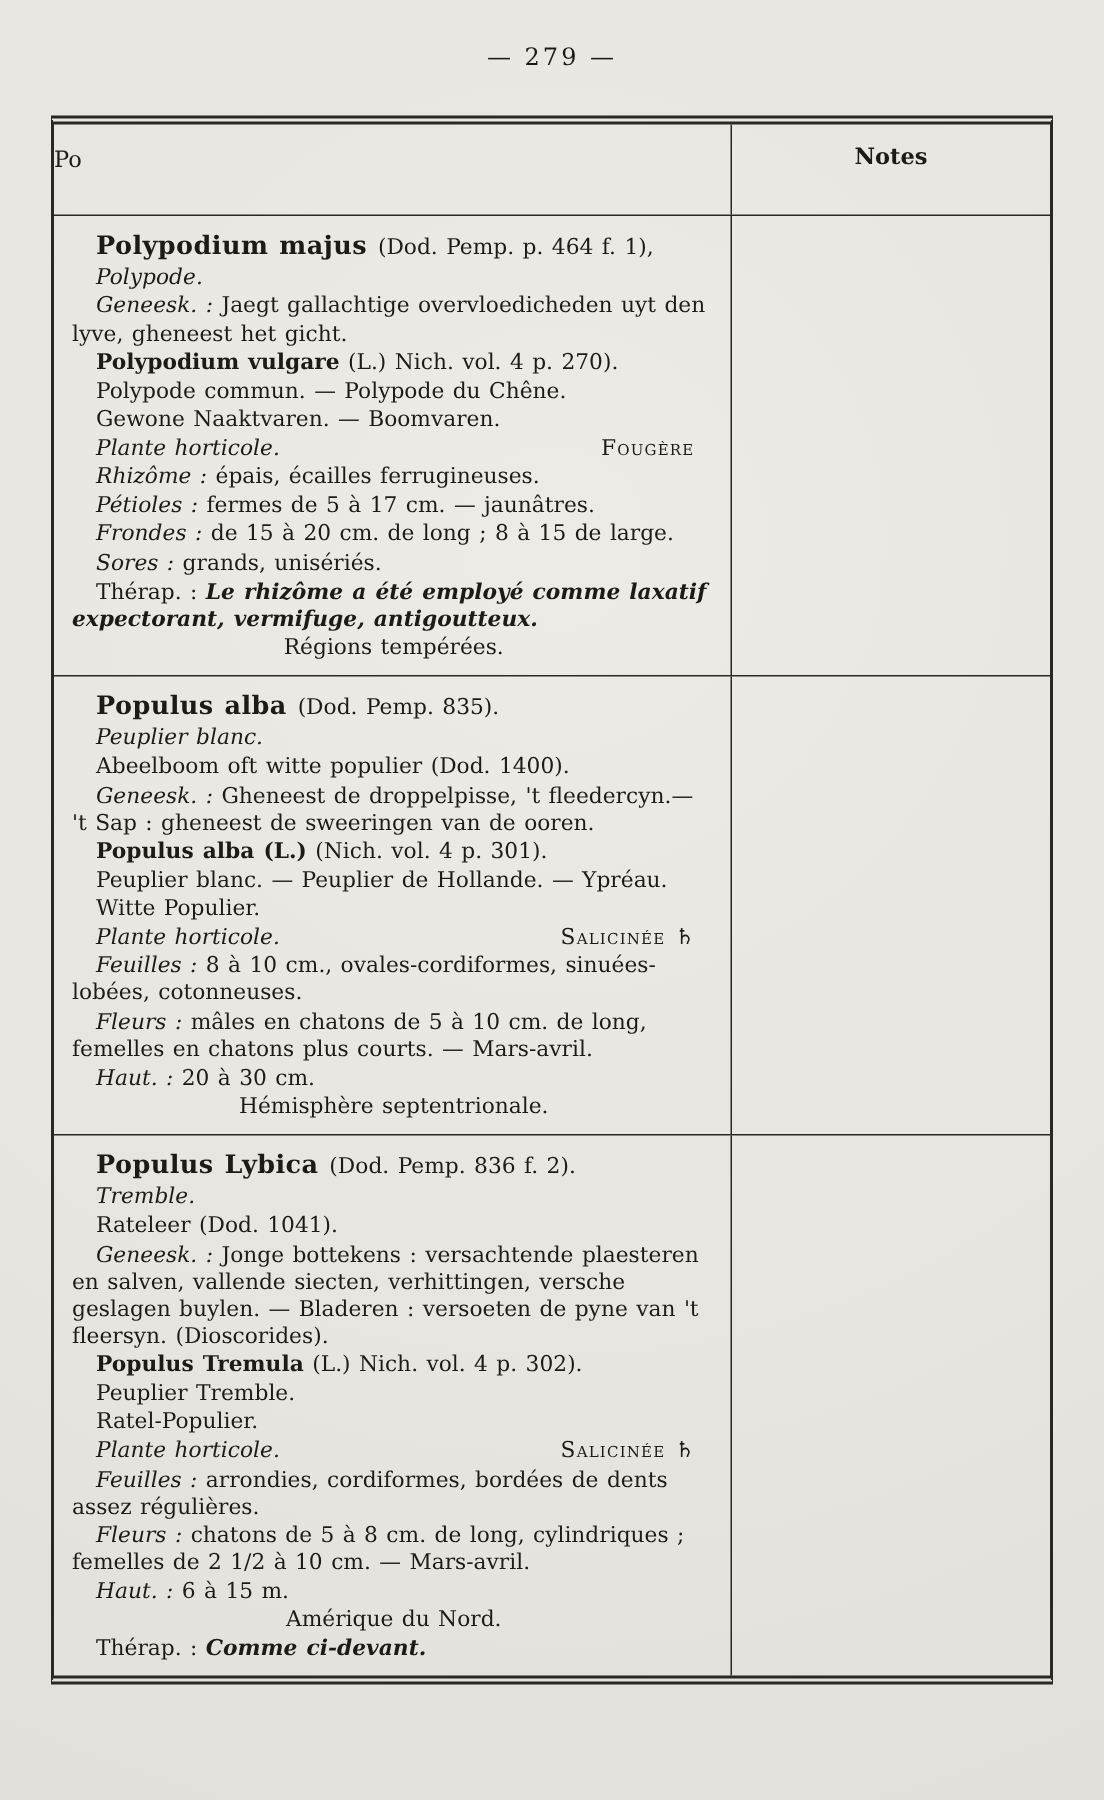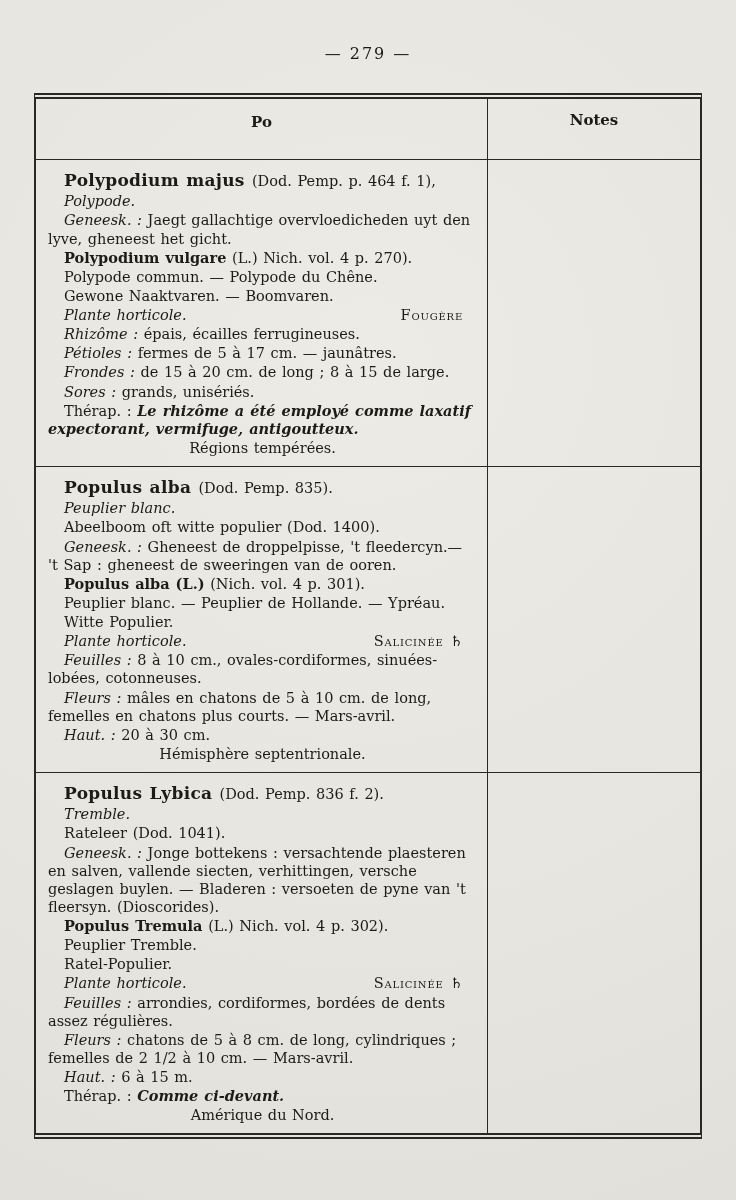--- a/index.html
+++ b/index.html
@@ -6,40 +6,40 @@
   * { box-sizing:border-box; }
   html,body { margin:0; padding:0; }
   body {
     width:736px; height:1200px; overflow:hidden;
     background: var(--paper);
     background-image: radial-gradient(circle at 50% 30%, #edebe6 0%, #e7e5df 60%, #e2e0da 100%);
     font-family: "DejaVu Serif", "Liberation Serif", serif;
     color: var(--ink);
   }
   .page-number {
-    text-align:center; padding-top:44px; font-size:16px; letter-spacing:2px;
+    text-align:center; padding-top:28px; font-size:16px; letter-spacing:2px;
   }
   .book-table {
     margin:30px auto 0; width:668px;
     border-left:2px solid var(--rule);
     border-right:2px solid var(--rule);
     border-top:6px double var(--rule);
     border-bottom:6px double var(--rule);
     display:flex; flex-direction:column;
     background: transparent;
   }
   .row { display:flex; border-bottom:1.5px solid var(--rule); }
   .row.last { border-bottom:none; flex:1; }
   .cell { min-height:10px; }
   .main-cell {
     width:452px; border-right:1.5px solid var(--rule);
     padding:6px 10px 8px 12px;
   }
   .notes-cell { flex:1; }
-  .header-row .main-cell { text-align:center; padding:14px 0 28px; font-size:15px;font-weight:bold; }
+  .header-row .main-cell { text-align:left; padding:14px 0 28px; font-size:15px; }
   .header-row .notes-cell { text-align:center; font-weight:bold; font-size:15px; padding-top:12px; }
   .ln {
     margin:1px 0; font-size:14.5px; line-height:1.25;
     text-indent:16px; word-spacing:1px;
   }
   .ln.heading { margin-top:4px; }
   .ln.center { text-align:center; text-indent:0; }
   .ln.split { display:flex; justify-content:space-between;text-align:right; }
   .sp-left { text-indent:16px; }
   .sp-right { padding-right:14px; white-space:nowrap; }
@@ -109,18 +109,18 @@
           <p class="ln para"><span class="s-b">Populus Tremula</span><span class="s-n"> (L.) Nich. vol. 4 p. 302).</span></p>
           <p class="ln para"><span class="s-n">Peuplier Tremble.</span></p>
           <p class="ln para"><span class="s-n">Ratel-Populier.</span></p>
           <p class="ln split">
             <span class="sp-left"><span class="s-i">Plante horticole.</span></span>
             <span class="sp-right"><span class="s-sc">Salicinée </span><span class="s-n">♄</span></span>
           </p>
           <p class="ln para"><span class="s-i">Feuilles :</span><span class="s-n"> arrondies, cordiformes, bordées de dents assez régulières.</span></p>
           <p class="ln para"><span class="s-i">Fleurs :</span><span class="s-n"> chatons de 5 à 8 cm. de long, cylindriques ; femelles de 2 1/2 à 10 cm. — Mars-avril.</span></p>
           <p class="ln para"><span class="s-i">Haut. :</span><span class="s-n"> 6 à 15 m.</span></p>
+          <p class="ln center"><span class="s-n">Amérique du Nord.</span></p>
           <p class="ln para"><span class="s-n">Thérap. : </span><span class="s-bi">Comme ci-devant.</span></p>
-          <p class="ln center"><span class="s-n">Amérique du Nord.</span></p>
         </div>
         <div class="cell notes-cell"></div>
       </div></div>
 </div>
 
 </body></html>

